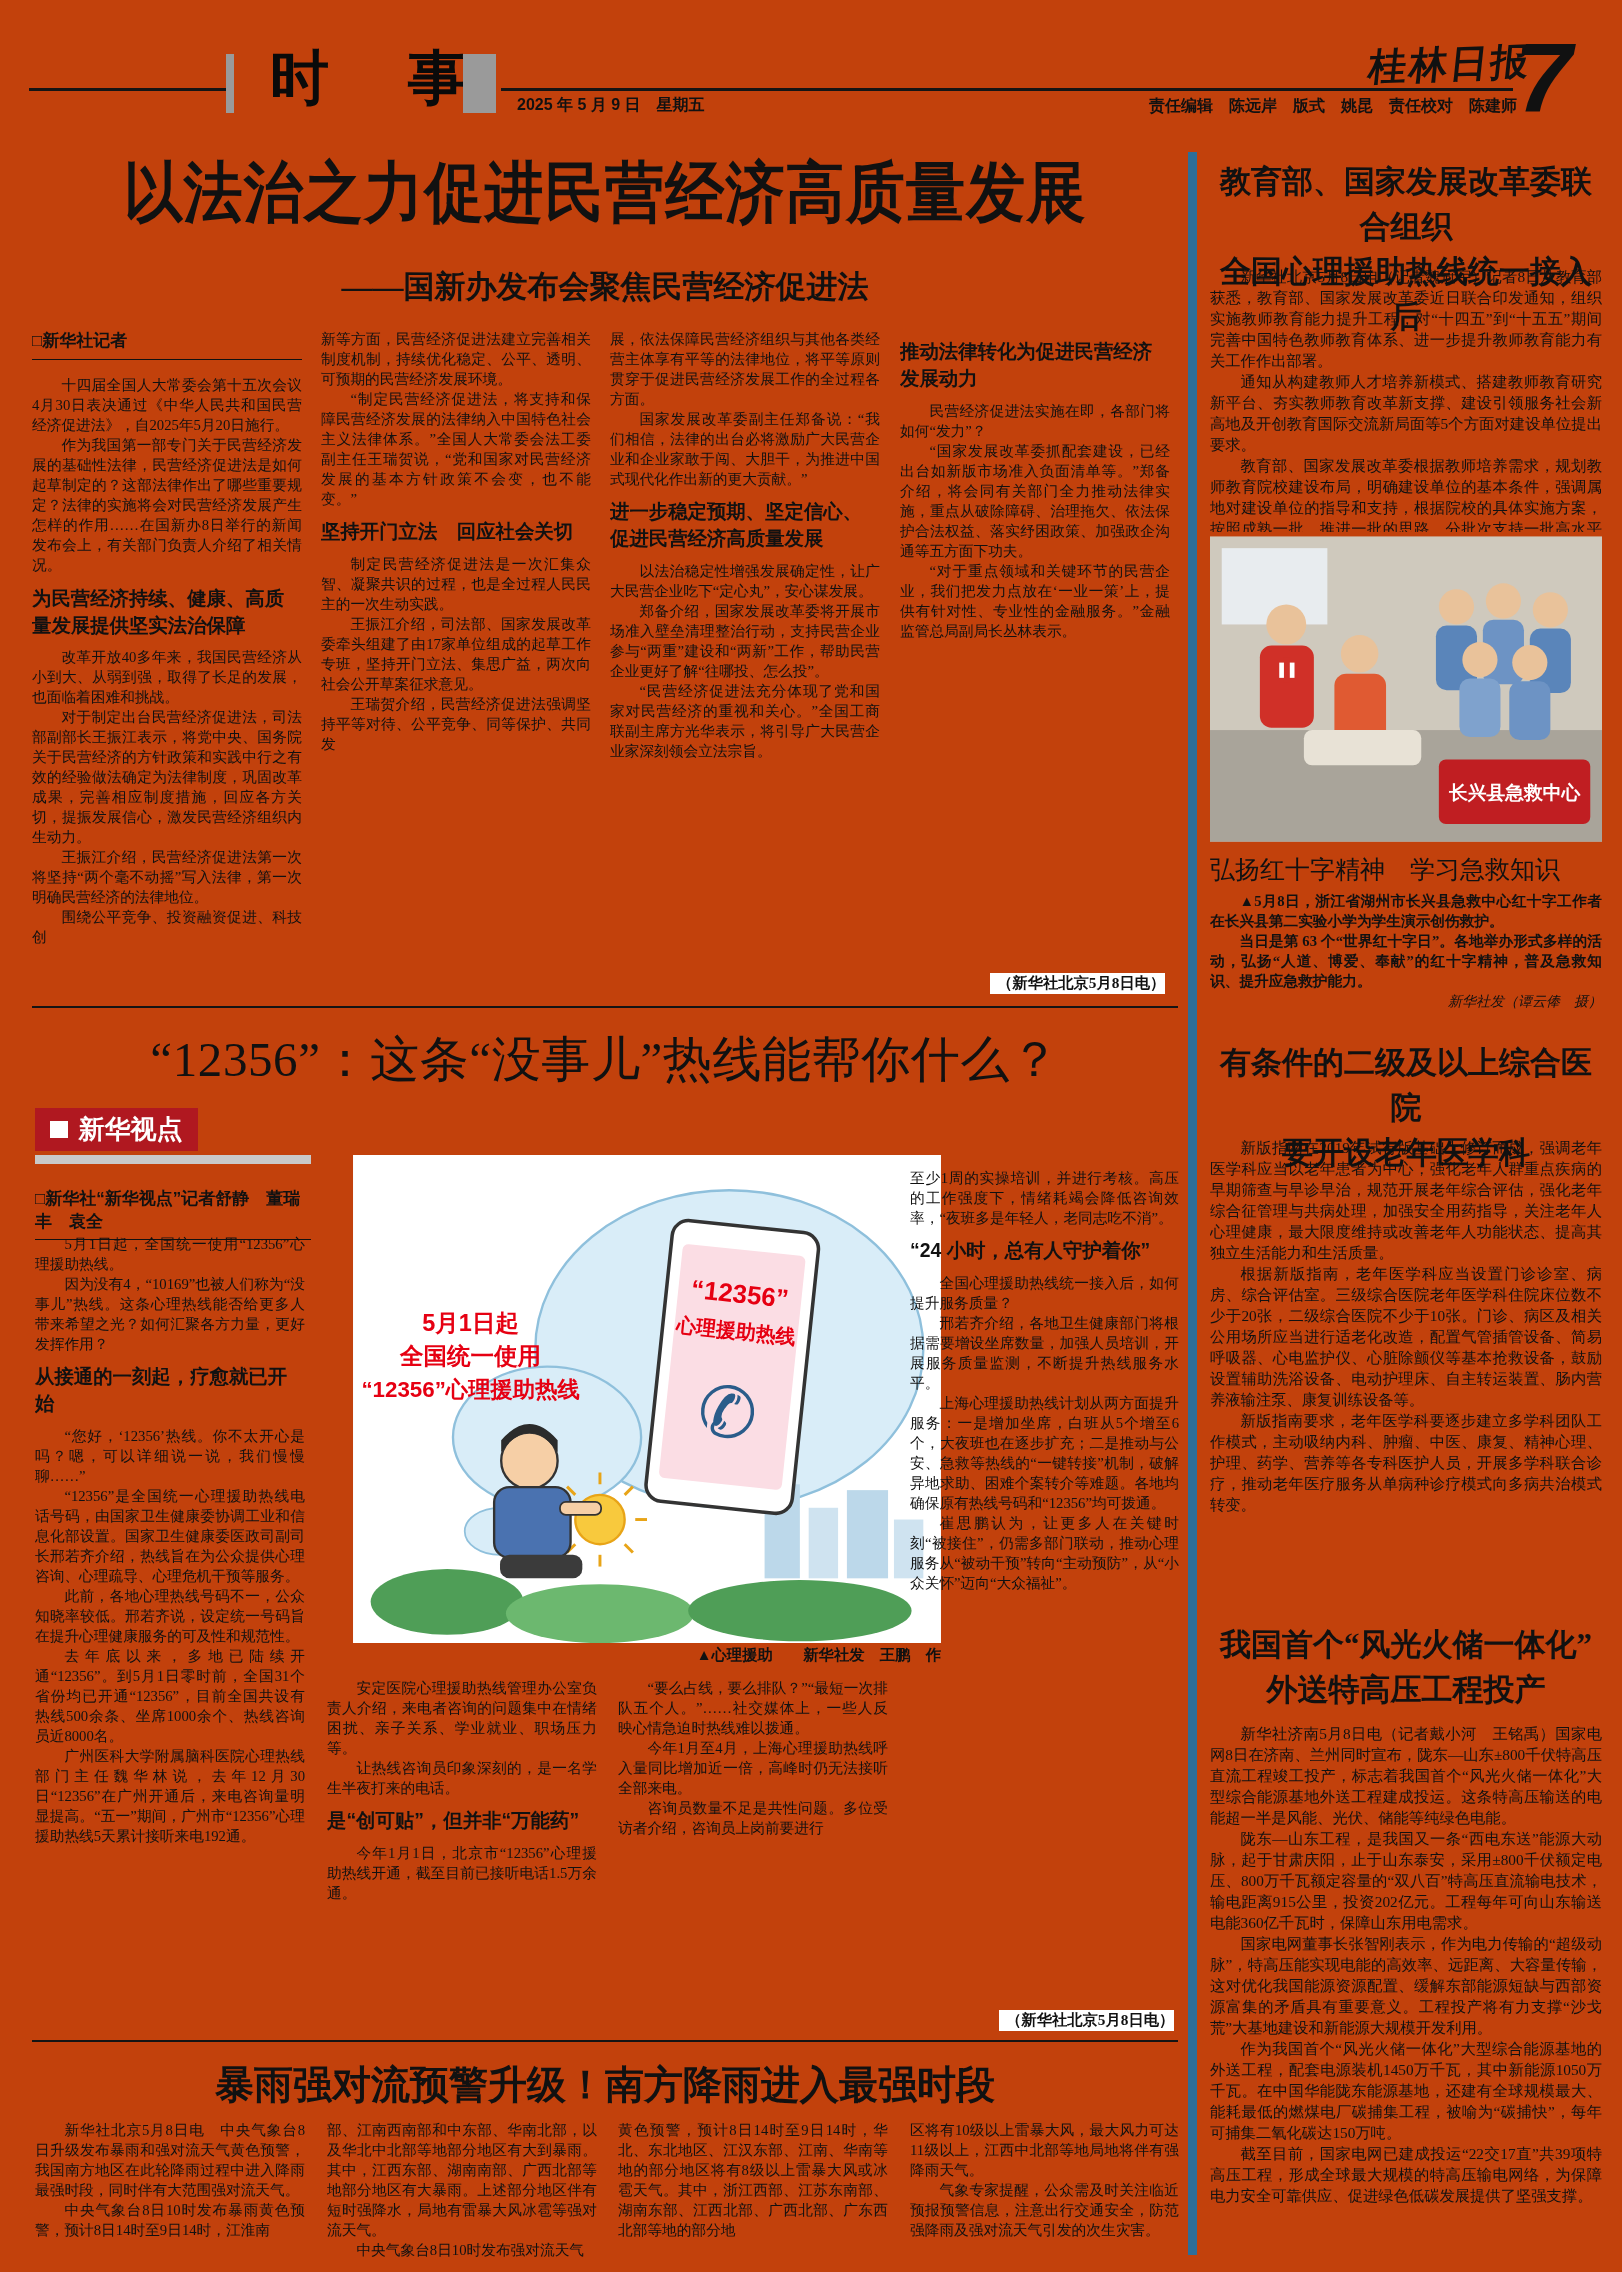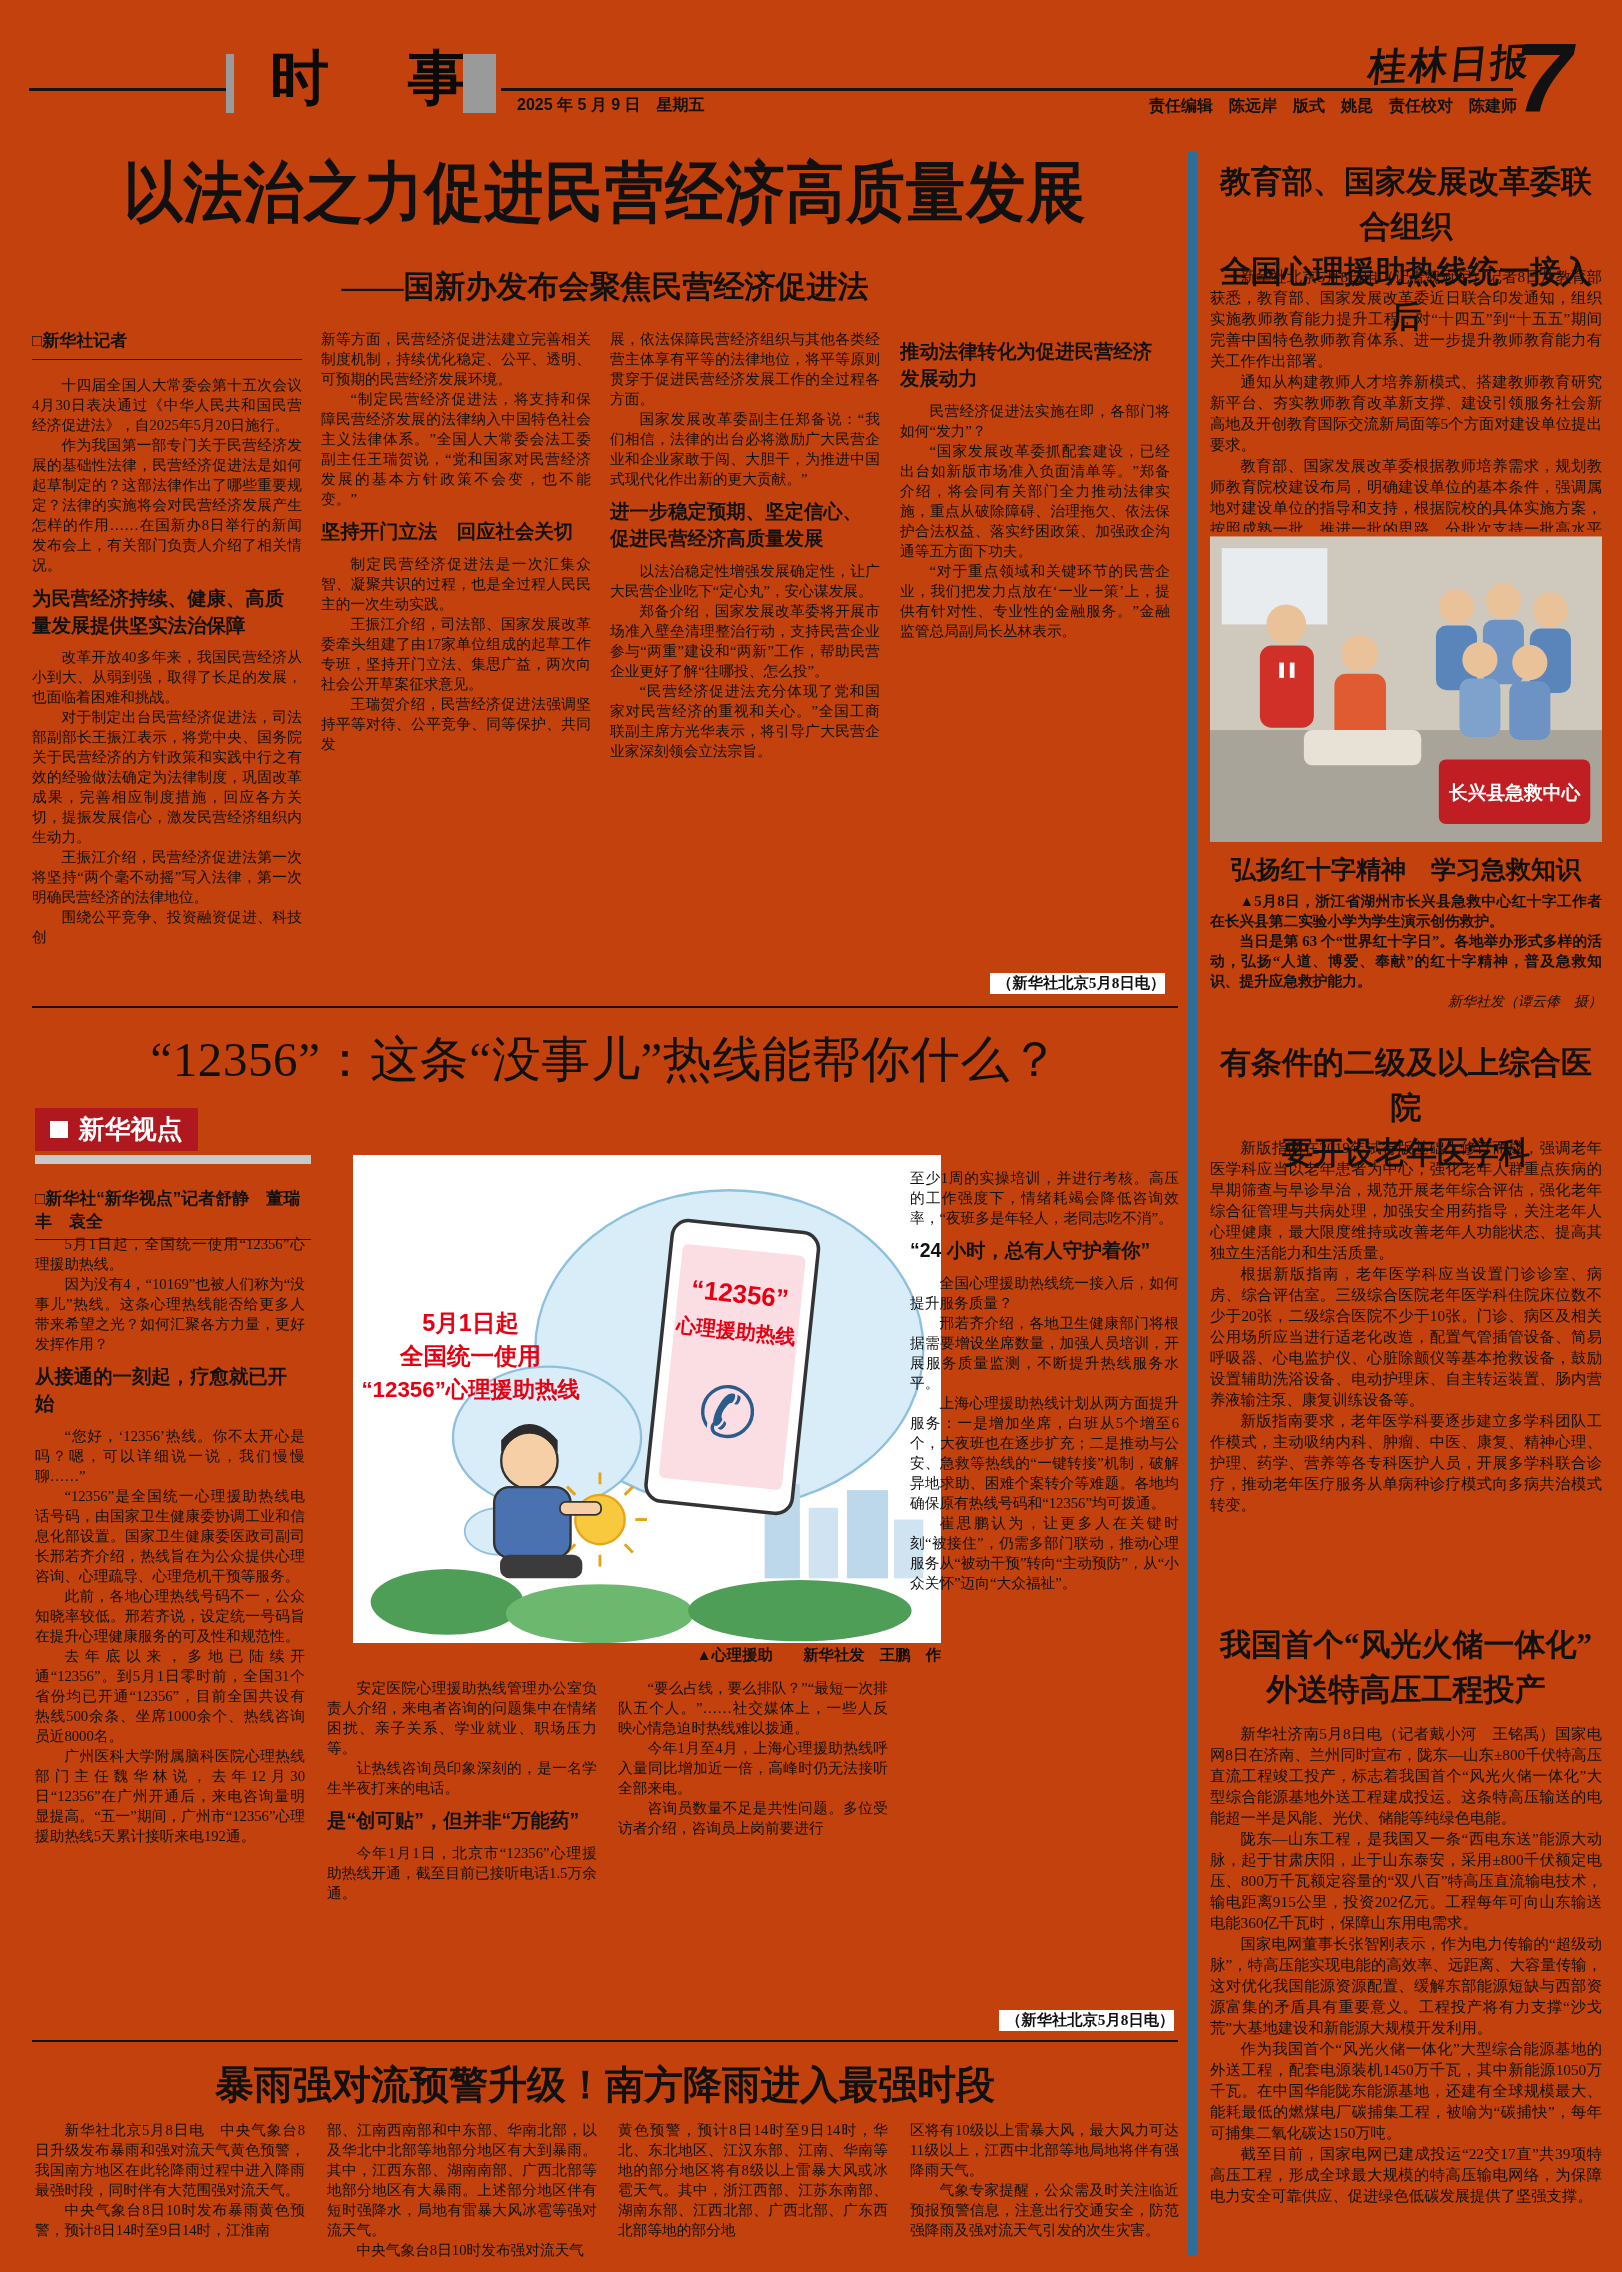--- a/index.html
+++ b/index.html
@@ -38,22 +38,22 @@
   .graystrip{position:absolute;background:#c9c9c9;}
   .byline2{position:absolute;font-family:"Liberation Sans",sans-serif;font-weight:bold;font-size:17px;
         border-bottom:1.8px solid #111;padding-bottom:5.9px;}
   .cartoon-caption{position:absolute;text-align:right;font-size:15.3px;font-weight:bold;}
   .headline3{position:absolute;text-align:center;font-family:"Liberation Serif",serif;
         font-weight:900;font-size:39px;}
   .rail-h{position:absolute;text-align:center;font-family:"Liberation Serif",serif;font-weight:900;
         font-size:31px;line-height:1.45;}
   .rail-col{position:absolute;overflow:hidden;}
   .rail-col .para,.rail-col .para-cont{font-size:15.3px;line-height:21px;}
-  .photo-title{position:absolute;text-align:center;font-family:"Liberation Serif",serif;
-        font-weight:700;font-size:25px;}
+  .photo-title{position:absolute;text-align:left;font-family:"Liberation Serif",serif;
+        font-weight:400;font-size:25px;}
   .caption-box{position:absolute;overflow:hidden;}
   .caption-box .para{font-size:14.7px;line-height:20px;font-weight:bold;}
   .credit{text-align:right;font-size:14px;margin:2.4px 0 0 0;font-style:italic;}
   svg text{font-family:"Liberation Sans",sans-serif;}
 </style>
 </head>
 <body>
 
 <div class="page">
 

